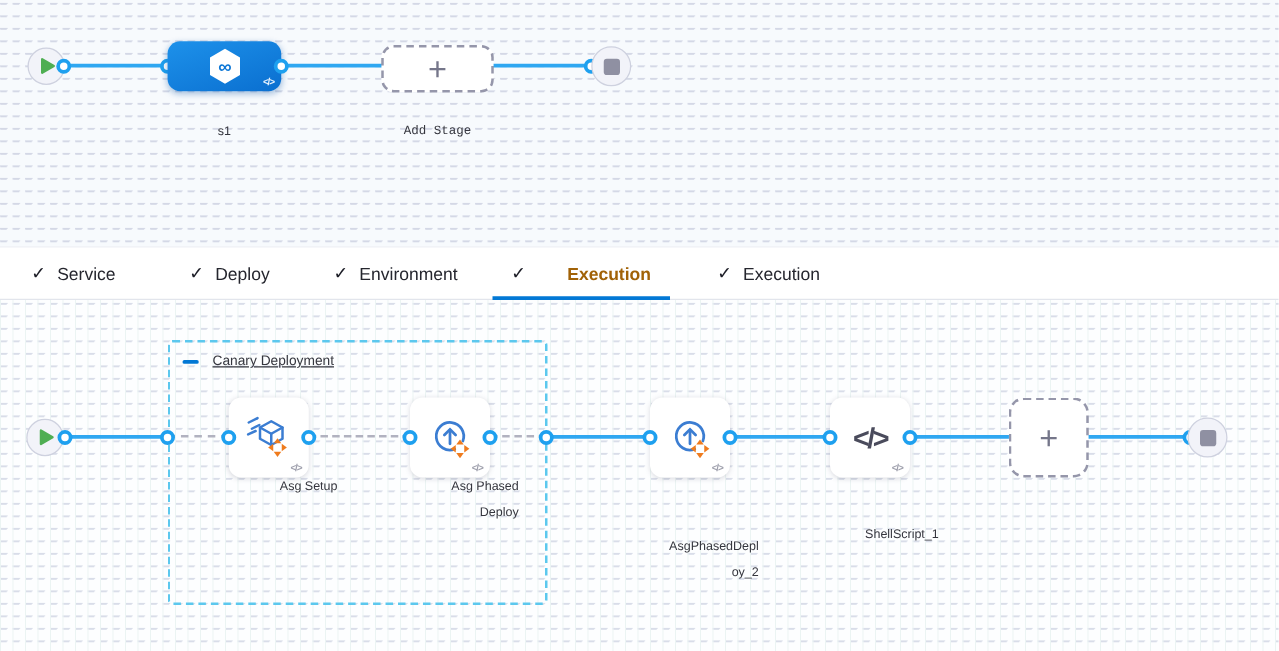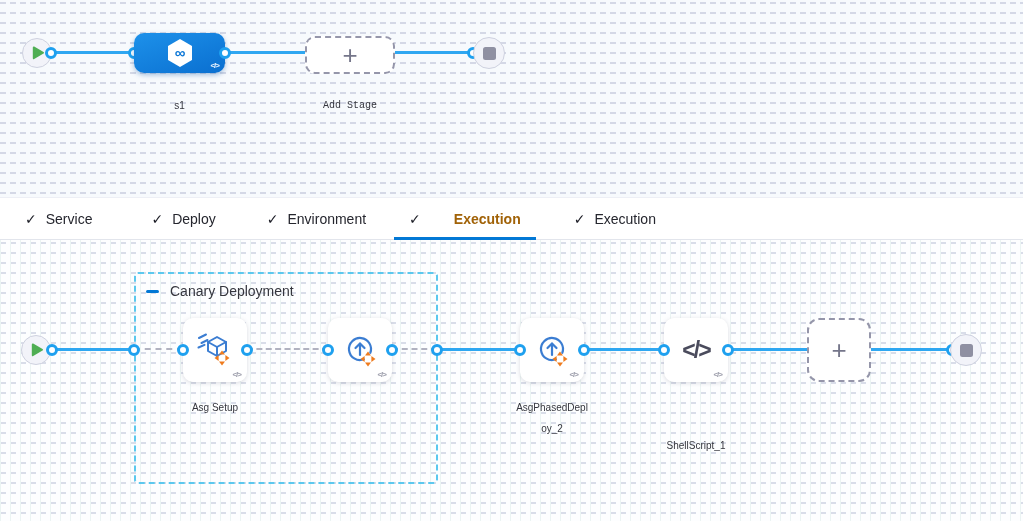--- a/index.html
+++ b/index.html
@@ -65,28 +65,28 @@
               display:flex;align-items:center;justify-content:center;cursor:pointer;}
   .add-stage{left:305px;top:36px;width:90px;height:38px;border-radius:10px;}
   .lbl-s1{left:134px;top:95px;width:91px;}
   .lbl-add-stage{left:304px;top:95px;width:92px;font-family:Liberation Mono, monospace;}
 
   
   .group-box{position:absolute;left:134px;top:32px;width:304px;height:212px;
              border:2px dashed #5cc8ee;border-radius:4px;box-sizing:border-box;}
   .group-header{position:absolute;left:146px;top:43px;display:flex;align-items:center;gap:11px;}
   .minus-icon{width:13px;height:3px;background:#0278d5;border-radius:2px;cursor:pointer;}
-  .group-label{font-size:14px;color:#35363e;}
+  .group-label{font-size:11px;color:#35363e;text-decoration:underline;}
 
   .step-card{position:absolute;top:78px;width:64px;height:64px;background:#fff;border-radius:10px;
              box-shadow:0 1px 4px rgba(96,97,112,.22);display:flex;align-items:center;justify-content:center;
              cursor:pointer;}
   .shell-glyph{font-size:23px;font-weight:bold;letter-spacing:-2px;color:#4a4b5c;}
   .add-step{left:807px;top:78px;width:64px;height:64px;border-radius:12px;}
-  .step-label{top:157px;width:110px;}
+  .step-label{top:139px;width:110px;text-align:right;}
 </style>
 </head>
 <body>
 
 <div class="app">
 
   <section class="panel-top">
     <div class="edge" style="left:53px;top:51px;width:81px;"></div>
     <div class="edge" style="left:225px;top:51px;width:248px;"></div>
 
@@ -200,20 +200,22 @@
           <polygon points="28,21.5 25,25.6 31,25.6"></polygon>
           <polygon points="28,36.5 25,32.4 31,32.4"></polygon>
           <polygon points="20.5,29 24.6,26 24.6,32"></polygon>
           <polygon points="35.5,29 31.4,26 31.4,32"></polygon>
         </g>
       </svg>
       <span class="code-badge">&lt;/&gt;</span>
     </div>
     <div class="port" style="left:322px;top:104px;"></div>
     <div class="port" style="left:386px;top:104px;"></div>
+    <div class="glabel step-label" style="left:305px;">Asg Phased
+Deploy</div>
 
     <div class="port" style="left:431px;top:104px;"></div>
 
     <div class="step-card" style="left:520px;">
       <svg width="40" height="40" viewBox="0 0 40 40">
         <g stroke="#3b7dd2" stroke-width="2.2" fill="none" stroke-linecap="round">
           <path d="M30.3 22.8 A11 11 0 1 0 23.8 29.3"></path>
           <path d="M20 25 L20 14"></path>
           <path d="M15.5 18 L20 13.5 L24.5 18"></path>
         </g>
@@ -221,21 +223,21 @@
           <polygon points="28,21.5 25,25.6 31,25.6"></polygon>
           <polygon points="28,36.5 25,32.4 31,32.4"></polygon>
           <polygon points="20.5,29 24.6,26 24.6,32"></polygon>
           <polygon points="35.5,29 31.4,26 31.4,32"></polygon>
         </g>
       </svg>
       <span class="code-badge">&lt;/&gt;</span>
     </div>
     <div class="port" style="left:514px;top:104px;"></div>
     <div class="port" style="left:578px;top:104px;"></div>
-    <div class="glabel step-label" style="left:497px;">AsgPhasedDepl
+    <div class="glabel step-label" style="left:497px;margin-top:48px;">AsgPhasedDepl
 oy_2</div>
 
     <div class="step-card" style="left:664px;">
       <span class="shell-glyph">&lt;/&gt;</span>
       <span class="code-badge">&lt;/&gt;</span>
     </div>
     <div class="port" style="left:658px;top:104px;"></div>
     <div class="port" style="left:722px;top:104px;"></div>
     <div class="glabel step-label" style="left:641px;margin-top:38px;">ShellScript_1</div>
 

